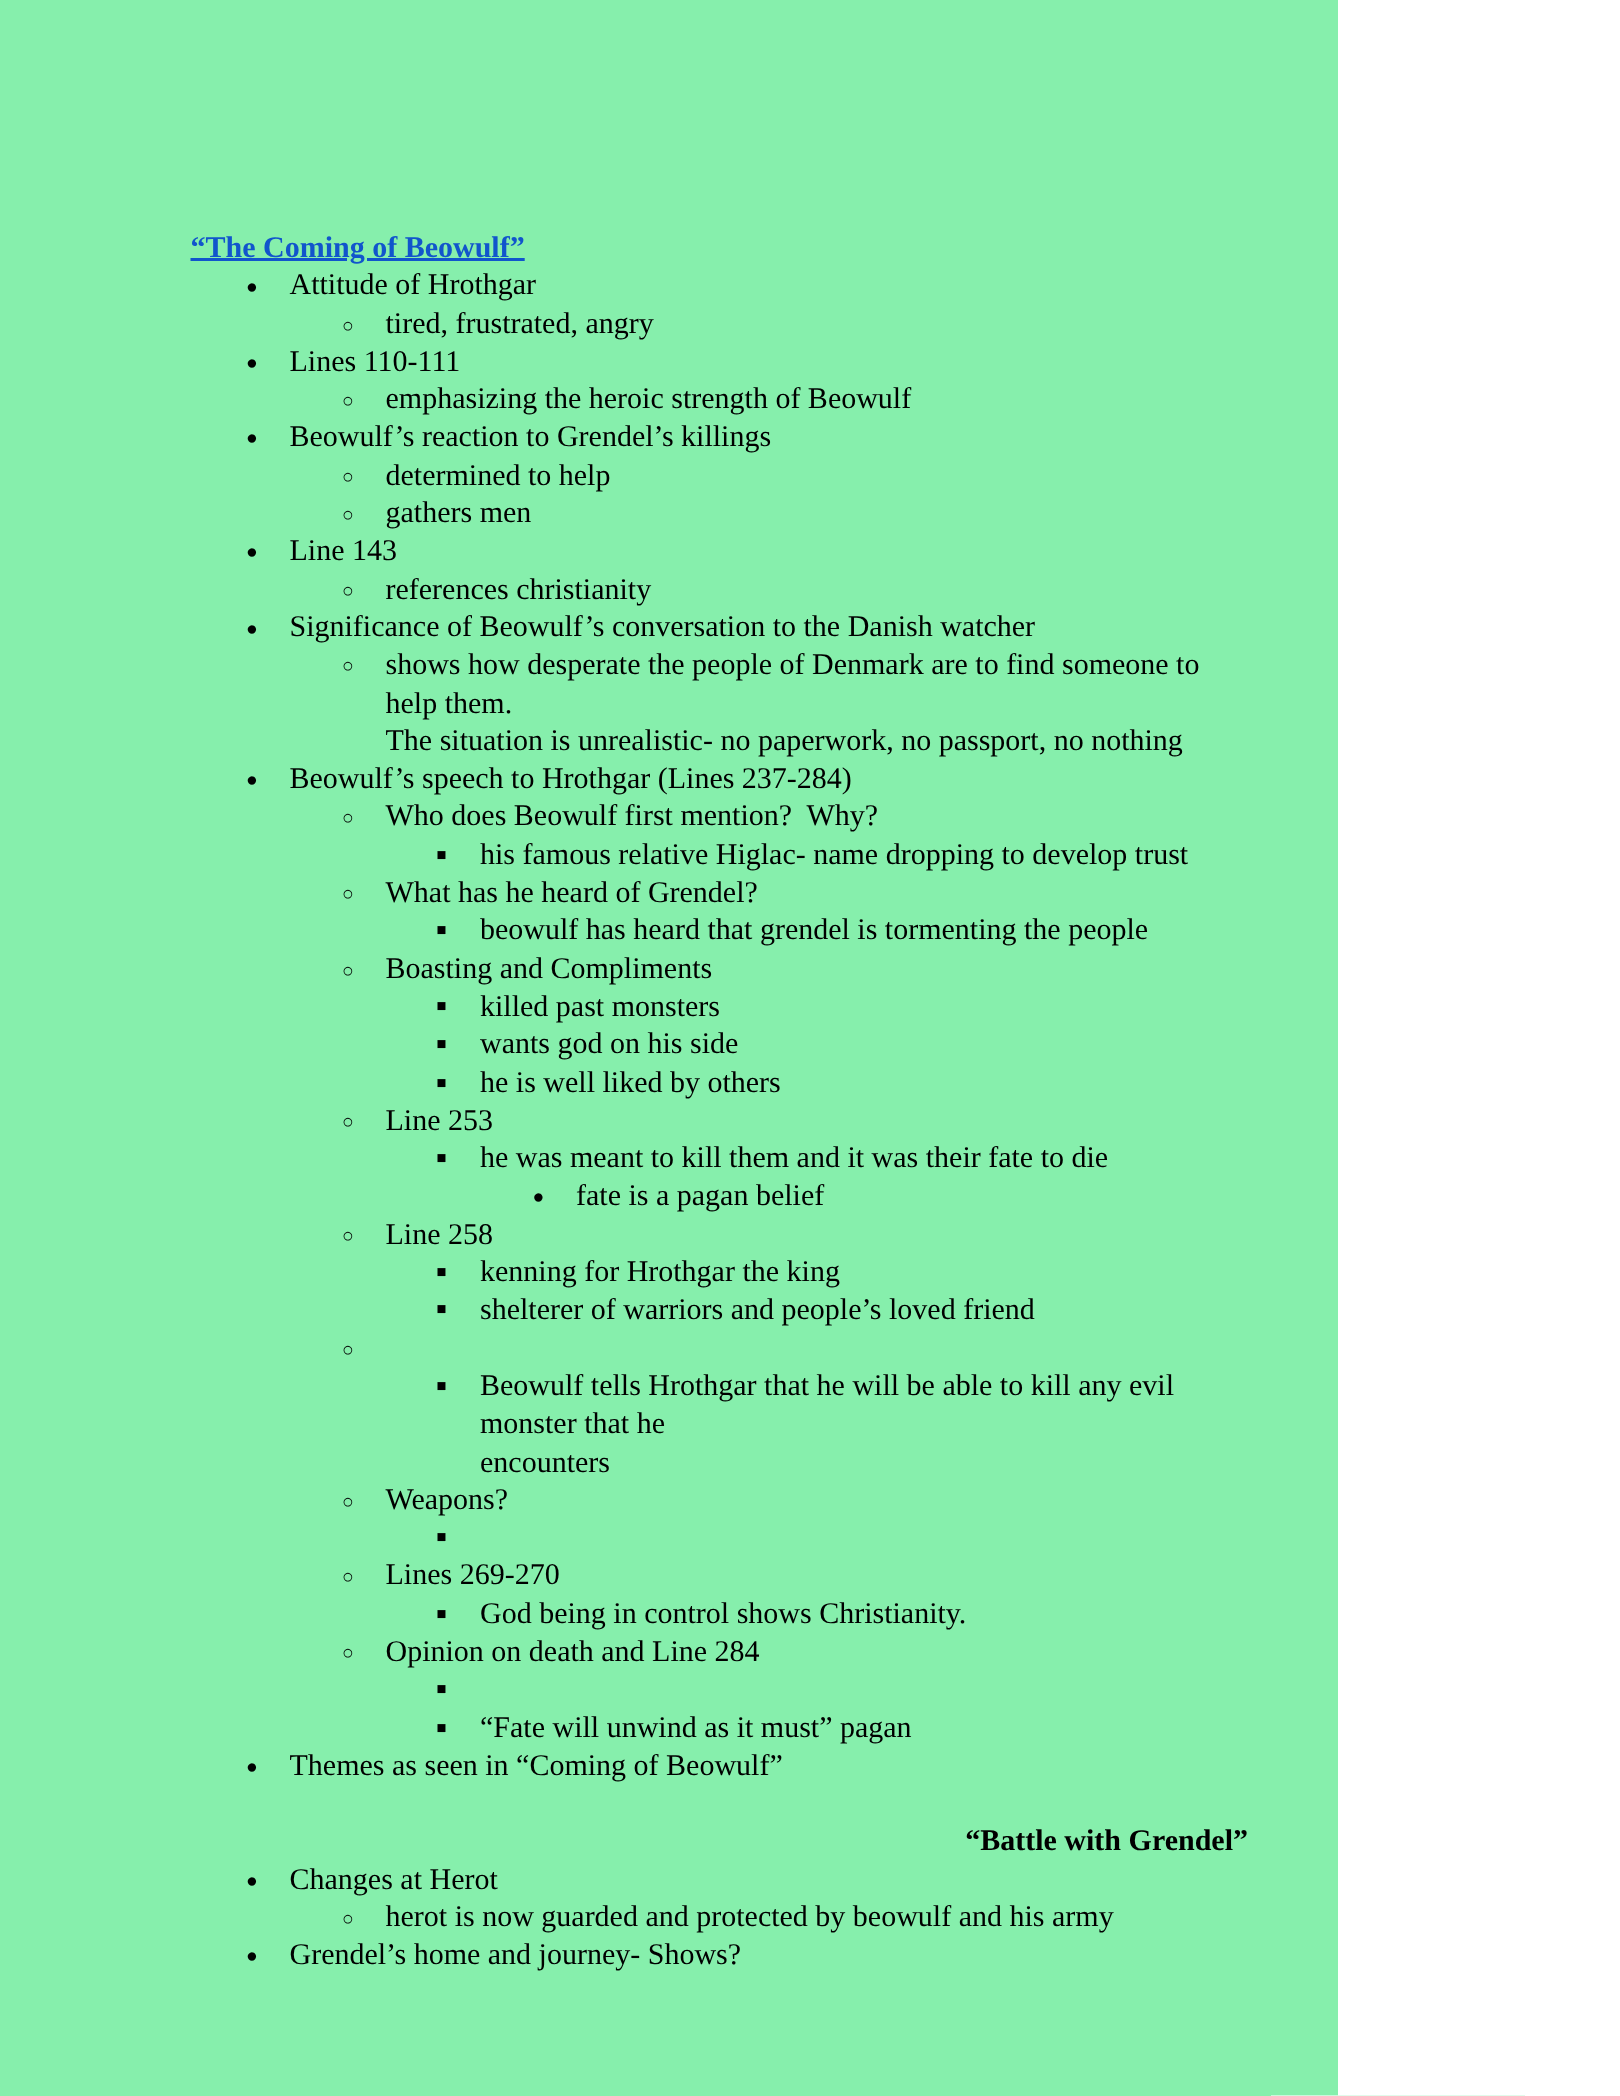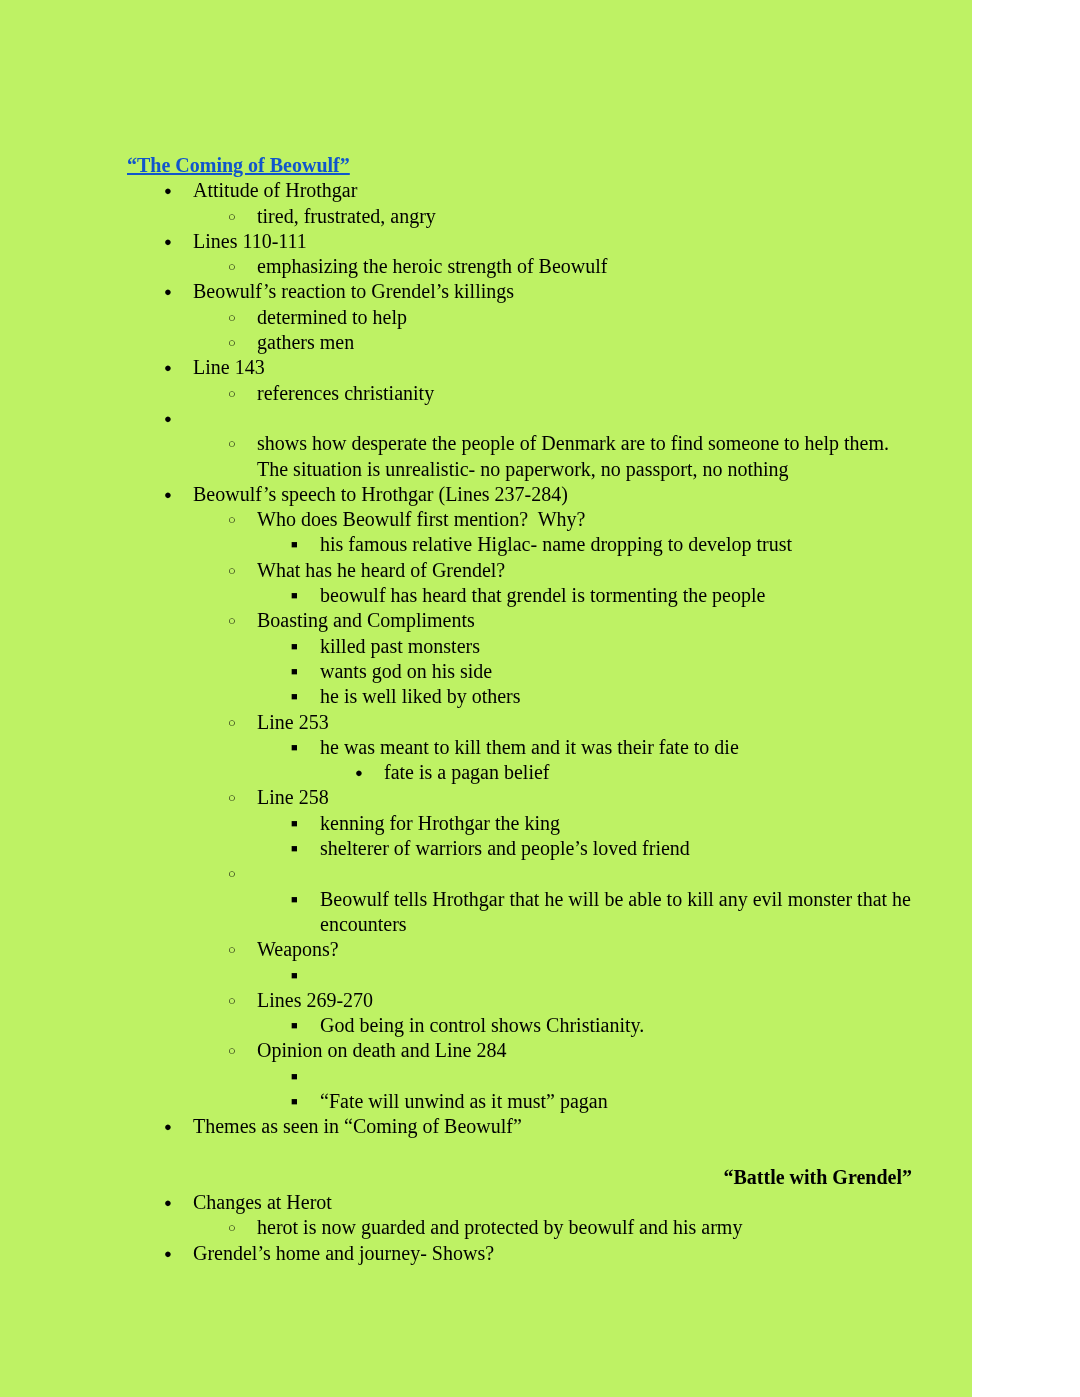--- a/index.html
+++ b/index.html
@@ -2,23 +2,23 @@
 <html><head>
 <meta charset="utf-8">
 <style>
   html, body {
     margin: 0;
     padding: 0;
     background: #ffffff;
   }
   .page {
     position: relative;
-    width: 972px;
+    width: 892px;
     height: 1397px;
-    background: #bef264;
+    background: #86efac;
     overflow: hidden;
     font-family: "Liberation Serif", "DejaVu Serif", serif;
     font-size: 20px;
     line-height: 25.3px;
     color: #000000;
   }
   .content {
     padding: 153px 60px 0 127px;
   }
   .section-title {
@@ -94,20 +94,21 @@
       <div class="li level-1">
         <span class="marker disc">●</span>
         <span class="text">Line 143</span>
       </div>
       <div class="li level-2">
         <span class="marker circle">○</span>
         <span class="text">references christianity</span>
       </div>
       <div class="li level-1">
         <span class="marker disc">●</span>
+        <span class="text">Significance of Beowulf’s conversation to the Danish watcher</span>
       </div>
       <div class="li level-2">
         <span class="marker circle">○</span>
         <span class="text">shows how desperate the people of Denmark are to find someone to help them.
 The situation is unrealistic- no paperwork, no passport, no nothing</span>
       </div>
       <div class="li level-1">
         <span class="marker disc">●</span>
         <span class="text">Beowulf’s speech to Hrothgar (Lines 237-284)</span>
       </div>

